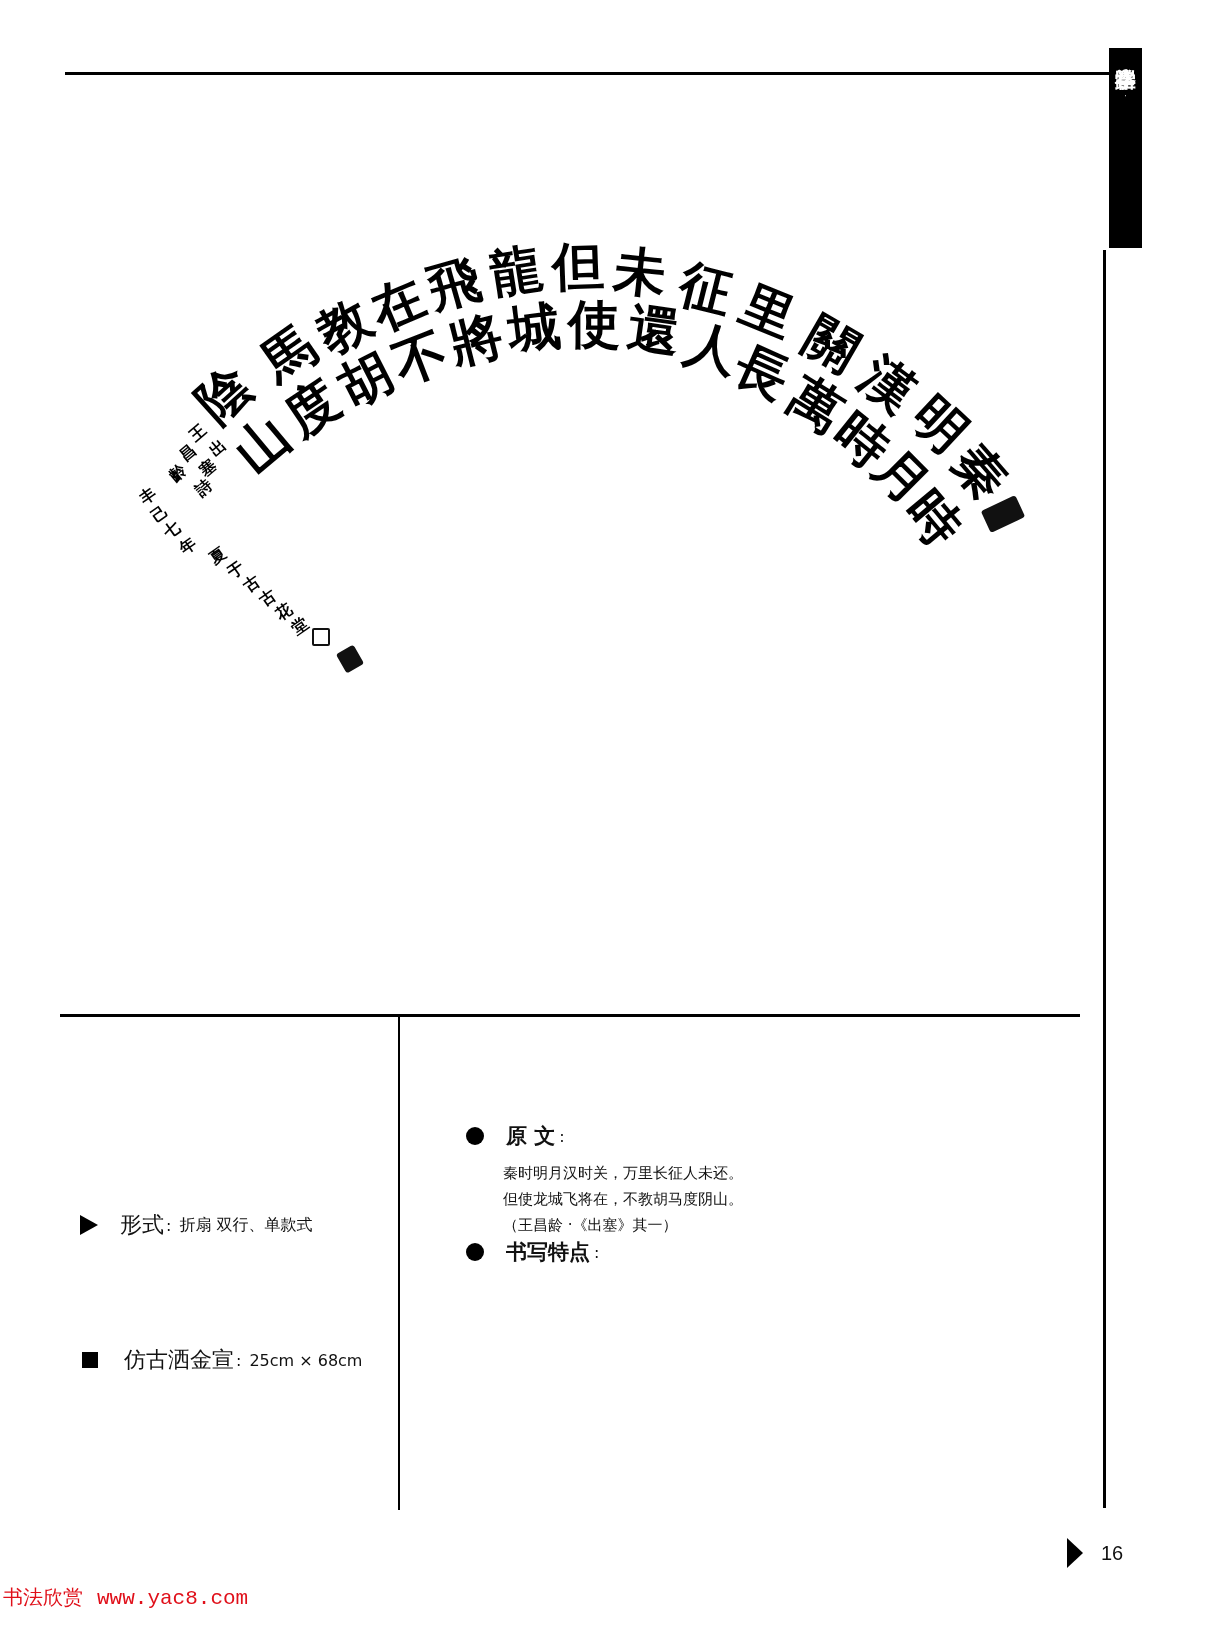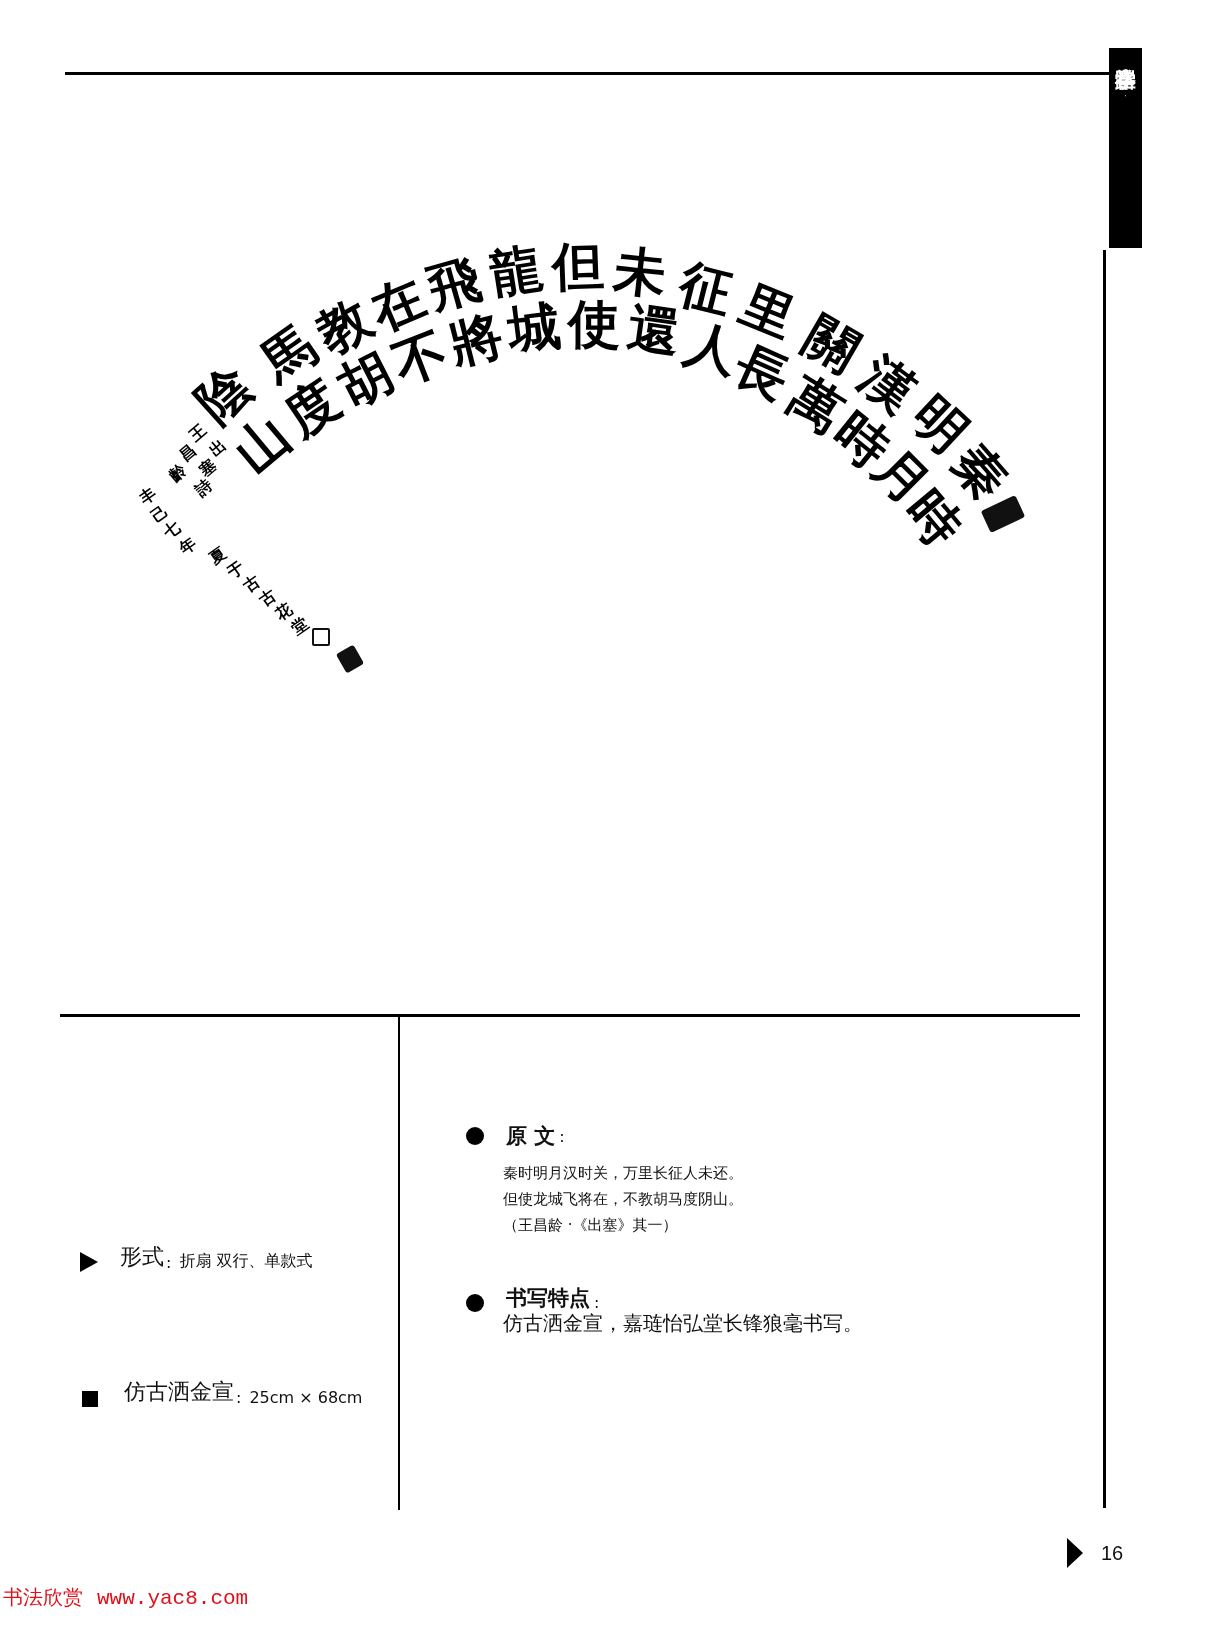--- a/index.html
+++ b/index.html
@@ -15,21 +15,21 @@
   .side-tab .subs span { writing-mode: vertical-rl; font-size: 10px; line-height: 11px; }
   .calli { position: absolute; font-family: "DejaVu Serif", serif; font-weight: bold; font-size: 52px;
            line-height: 1; color: #000; transform-origin: center center; white-space: nowrap; }
   .calli-small { position: absolute; font-family: "DejaVu Serif", serif; font-weight: bold; font-size: 16px;
                  line-height: 1; color: #000; transform-origin: center center; }
   .seal { position: absolute; background: #111; border-radius: 3px; }
   .section-head { position: absolute; display: flex; align-items: center; font-size: 21px; font-weight: bold; }
   .bullet-dot { width: 18px; height: 18px; border-radius: 50%; background: #000; margin-right: 22px; }
   .body-text { position: absolute; font-size: 15px; line-height: 26px; }
   .body-text.large { font-size: 20px; line-height: 34px; }
-  .meta-row { position: absolute; display: flex; align-items: flex-end; margin-top: 32px; }
+  .meta-row { position: absolute; display: flex; align-items: center; }
   .tri { width: 0; height: 0; border-top: 10px solid transparent; border-bottom: 10px solid transparent;
          border-left: 18px solid #000; margin-right: 22px; }
   .sq { width: 16px; height: 16px; background: #000; margin-right: 26px; }
   .meta-label { font-size: 22px; }
   .meta-colon { font-size: 16px; margin: 0 8px 0 2px; }
   .meta-value { font-size: 16px; }
   .page-no { position: absolute; left: 1047px; top: 1538px; display: flex; align-items: center; margin-left: 20px; }
   .page-no .ptri { width: 0; height: 0; border-top: 15px solid transparent; border-bottom: 15px solid transparent;
                    border-left: 16px solid #000; margin-right: 18px; }
   .page-no span { font-family: "Liberation Sans", sans-serif; font-size: 20px; }
@@ -125,27 +125,26 @@
   <div class="bullet-dot"></div>
   <span>原 文</span>
   <span style="font-weight:normal; font-size:16px; margin-left:4px;">:</span>
 </div>
 <div class="body-text" style="left:503px; top:1160px;">
   <div>秦时明月汉时关，万里长征人未还。</div>
   <div>但使龙城飞将在，不教胡马度阴山。</div>
   <div>（王昌龄 ·《出塞》其一）</div>
 </div>
 
-<div class="section-head" style="left:466px; top:1284px;align-items:flex-end;">
+<div class="section-head" style="left:466px; top:1238px;">
   <div class="bullet-dot"></div>
   <span>书写特点</span>
   <span style="font-weight:normal; font-size:16px; margin-left:4px;">:</span>
 </div>
 <div class="body-text large" style="left:503px; top:1306px;">
-  <div>仿古洒金宣，嘉琏怡弘堂长锋狼毫书写。</div>
 </div>
 
 <div class="page-no">
   <div class="ptri"></div>
   <span>16</span>
 </div>
 
 <div class="watermark">
   <span>书法欣赏</span><span class="url">www.yac8.com</span>
 </div>

